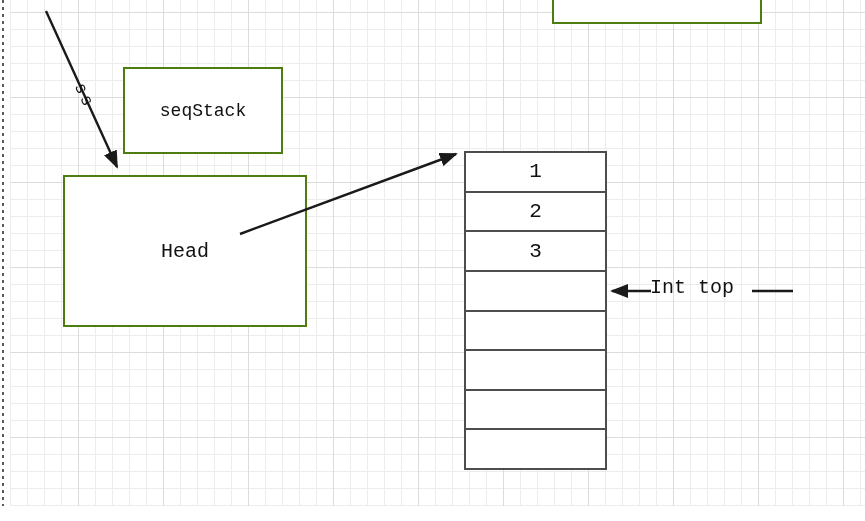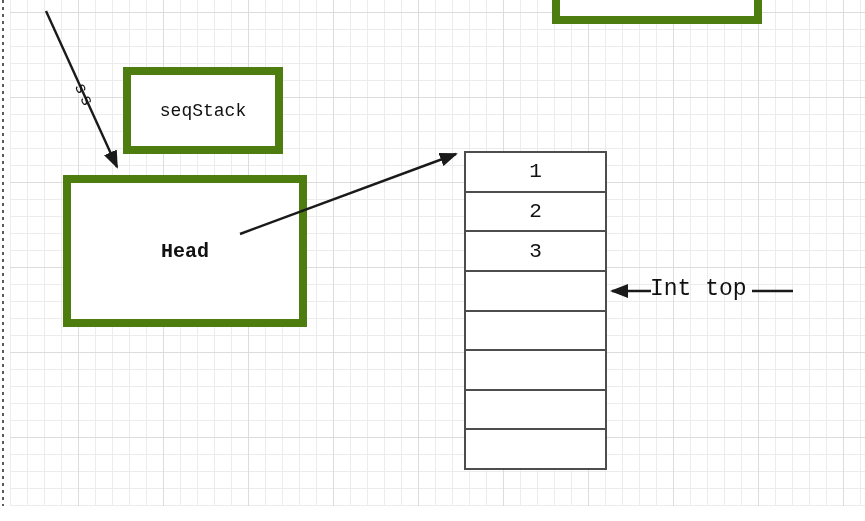--- a/index.html
+++ b/index.html
@@ -29,38 +29,37 @@
   }
   .margin-line {
     position: absolute;
     left: 2px; top: 0; width: 2px; height: 506px;
     background: repeating-linear-gradient(to bottom, #5a5a5a 0 3px, transparent 3px 7px);
   }
   .box {
     position: absolute;
     box-sizing: border-box;
     background: #ffffff;
-    border: 8px solid #4d7c0f;
+    border: 2px solid #4d7c0f;
   }
   .box-partial {
     left: 552px; top: 0; width: 210px; height: 24px;
     border-top: none;
   }
   .box-seqstack {
     left: 123px; top: 67px; width: 160px; height: 87px;
     display: flex; align-items: center; justify-content: center;
     font-size: 18px;
   }
   .box-head {
     left: 63px; top: 175px; width: 244px; height: 152px;
     display: flex; flex-direction: column;
     align-items: center; justify-content: center;
     font-size: 20px; line-height: 29px;
     text-align: center;
-    font-weight: bold;
   }
   .stack {
     position: absolute;
     box-sizing: border-box;
     left: 464px; top: 151px; width: 143px; height: 319px;
     background: #ffffff;
     border: 2px solid #4d4d4d;
     display: flex; flex-direction: column;
   }
   .stack .cell {
@@ -78,21 +77,21 @@
   .label-ss {
     position: absolute;
     left: 84px; top: 96px;
     transform: translate(-50%, -50%) rotate(66deg);
     font-size: 17px; letter-spacing: 3px;
     white-space: nowrap;
   }
   .label-inttop {
     position: absolute;
     left: 650px; top: 276px;
-    font-size: 23px;
+    font-size: 20px;
     white-space: nowrap;
   }
 </style>
 </head>
 <body>
 
 <div class="canvas">
 
   <div class="grid"></div>
   <div class="margin-line"></div>

